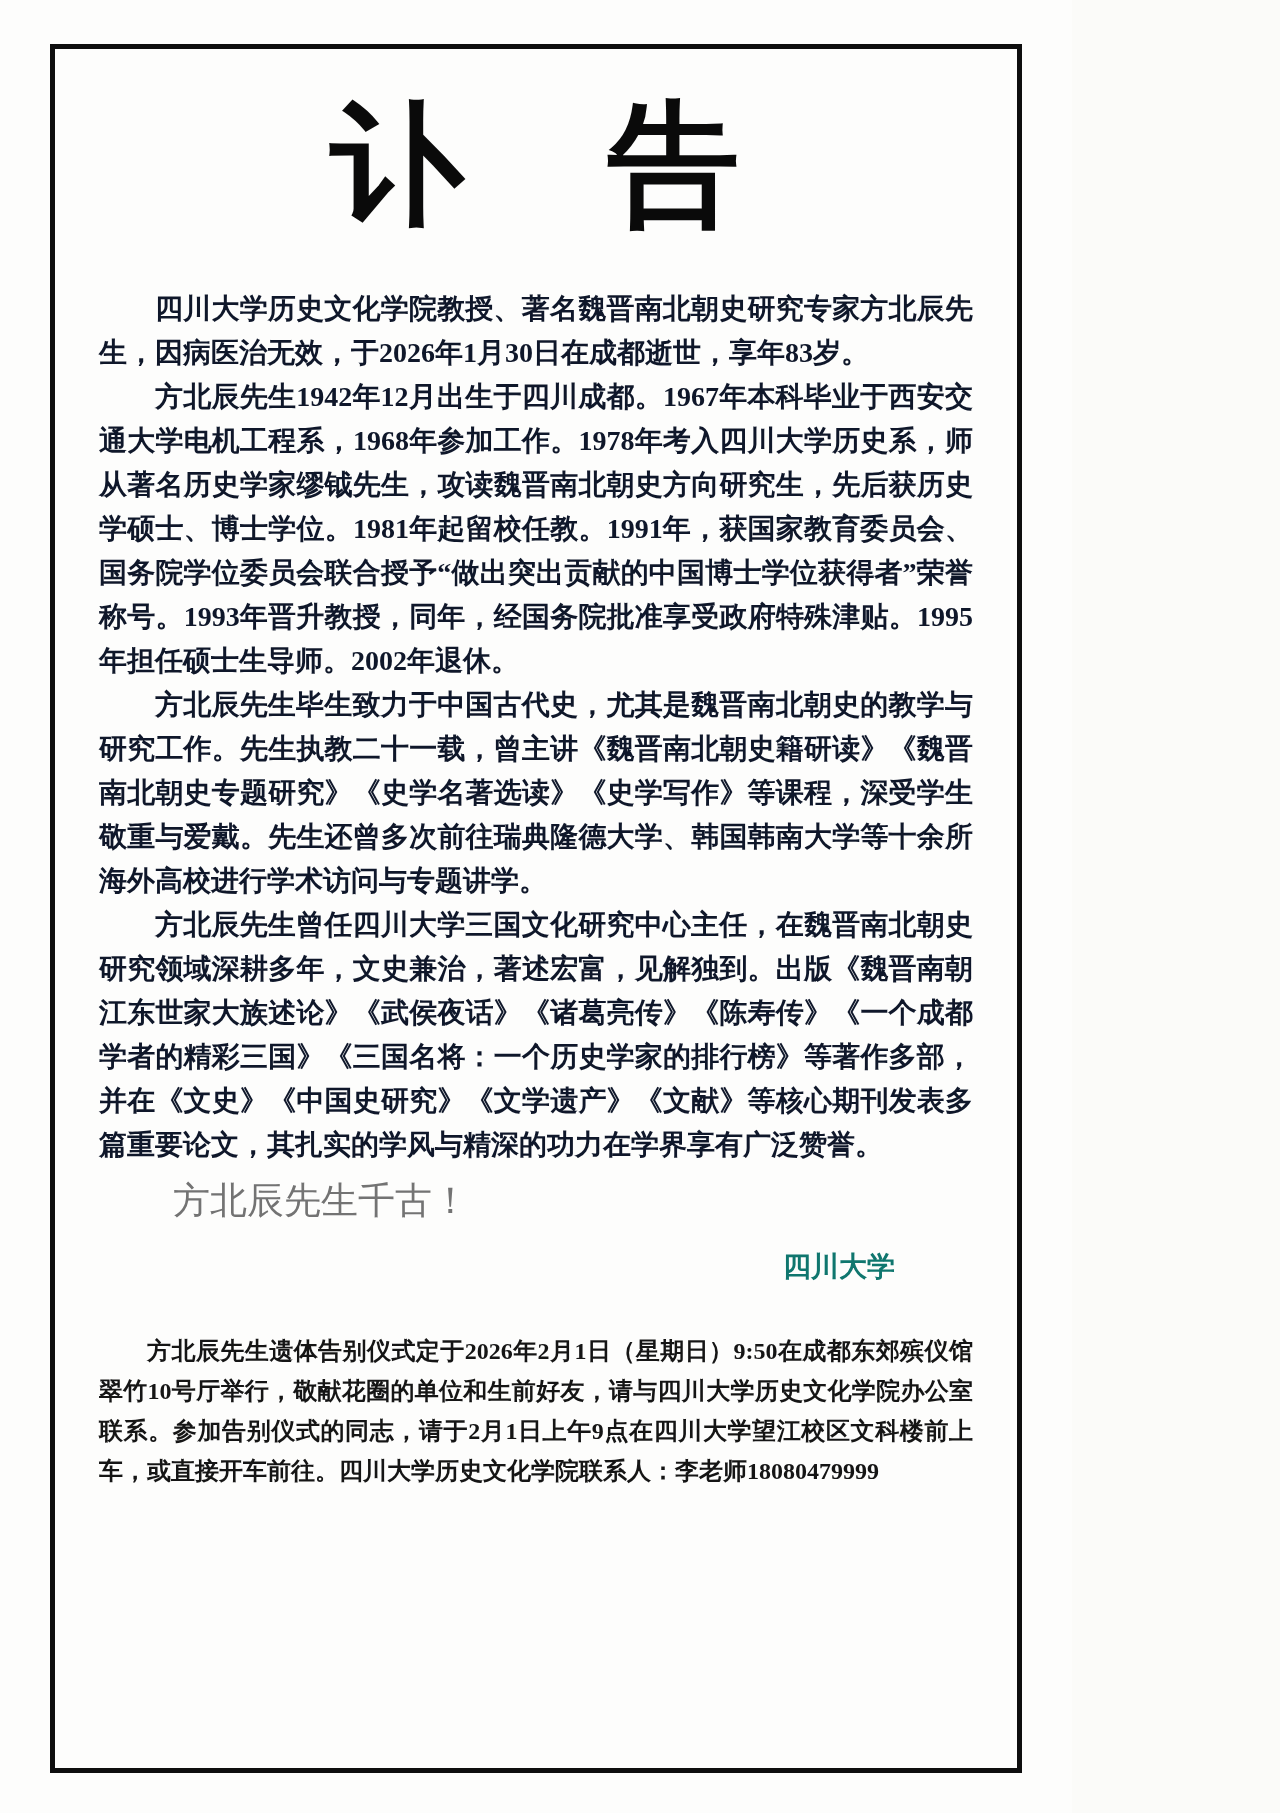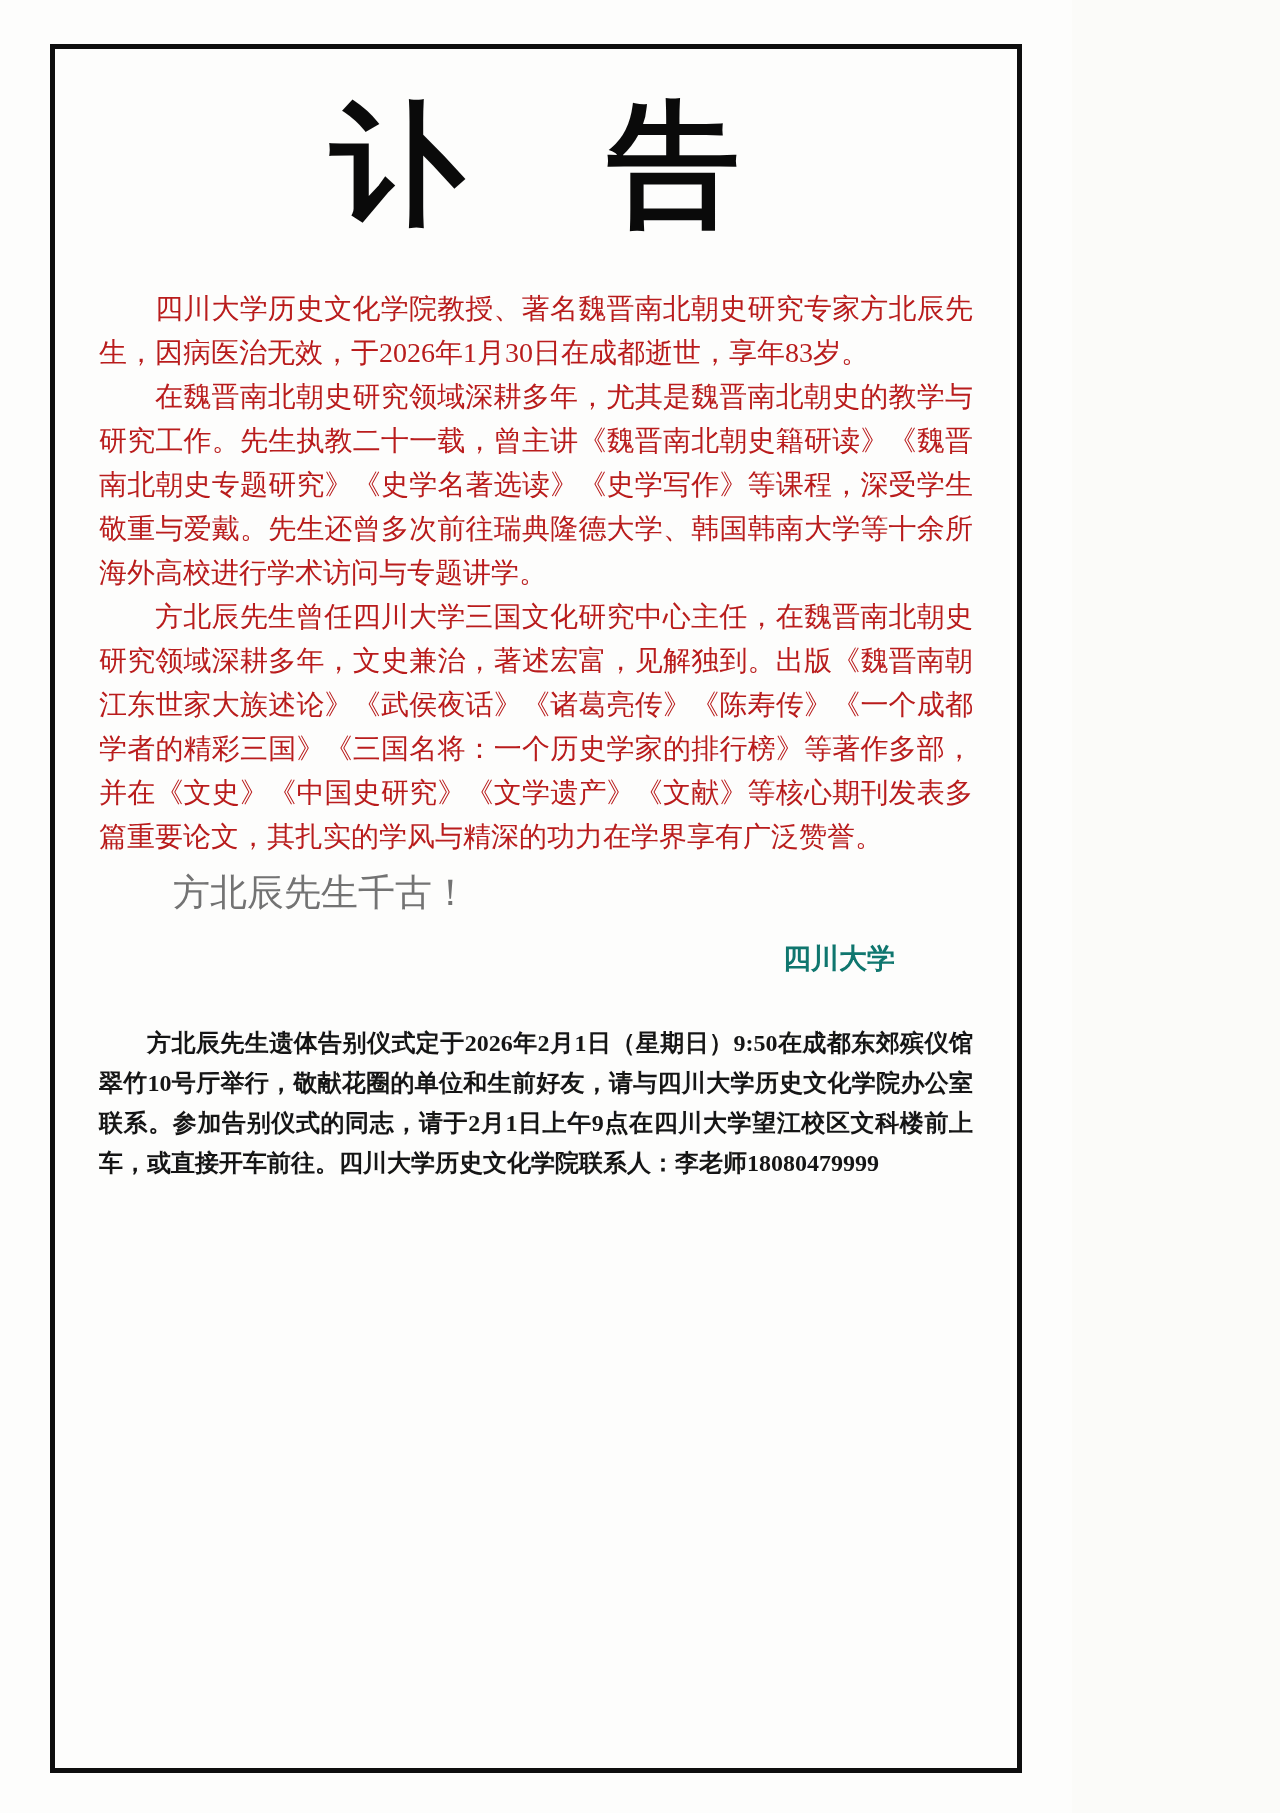--- a/index.html
+++ b/index.html
@@ -38,24 +38,24 @@
     line-height: 1.35;
     letter-spacing: 2px;
     word-spacing: 95px;
     color: #0a0a0a;
     margin: 10px 0 34px 0;
   }
 
   .body-text p {
     font-size: 28px;
     line-height: 44px;
-    font-weight: 400;
+    font-weight: 700;
     text-indent: 2em;
     text-align: justify;
-    color: #b91c1c;
+    color: #0f172a;
   }
 
   .memorial-line {
     font-family: "DejaVu Sans", "Liberation Sans", sans-serif;
     font-size: 37px;
     line-height: 52px;
     font-weight: 400;
     text-indent: 2em;
     margin-top: 8px;
     color: #737373;
@@ -84,21 +84,22 @@
 </head>
 <body>
 
 <div class="sheet">
   <div class="frame">
 
     <h1 class="doc-title">讣 告</h1>
 
     <div class="body-text">
       <p>四川大学历史文化学院教授、著名魏晋南北朝史研究专家方北辰先生，因病医治无效，于2026年1月30日在成都逝世，享年83岁。</p>
-      <p>在魏晋南北朝史研究领域深耕多年，尤其是魏晋南北朝史的教学与研究工作。先生执教二十一载，曾主讲《魏晋南北朝史籍研读》《魏晋南北朝史专题研究》《史学名著选读》《史学写作》等课程，深受学生敬重与爱戴。先生还曾多次前往瑞典隆德大学、韩国韩南大学等十余所海外高校进行学术访问与专题讲学。</p>
+      <p>方北辰先生1942年12月出生于四川成都。1967年本科毕业于西安交通大学电机工程系，1968年参加工作。1978年考入四川大学历史系，师从著名历史学家缪钺先生，攻读魏晋南北朝史方向研究生，先后获历史学硕士、博士学位。1981年起留校任教。1991年，获国家教育委员会、国务院学位委员会联合授予“做出突出贡献的中国博士学位获得者”荣誉称号。1993年晋升教授，同年，经国务院批准享受政府特殊津贴。1995年担任硕士生导师。2002年退休。</p>
+      <p>方北辰先生毕生致力于中国古代史，尤其是魏晋南北朝史的教学与研究工作。先生执教二十一载，曾主讲《魏晋南北朝史籍研读》《魏晋南北朝史专题研究》《史学名著选读》《史学写作》等课程，深受学生敬重与爱戴。先生还曾多次前往瑞典隆德大学、韩国韩南大学等十余所海外高校进行学术访问与专题讲学。</p>
       <p>方北辰先生曾任四川大学三国文化研究中心主任，在魏晋南北朝史研究领域深耕多年，文史兼治，著述宏富，见解独到。出版《魏晋南朝江东世家大族述论》《武侯夜话》《诸葛亮传》《陈寿传》《一个成都学者的精彩三国》《三国名将：一个历史学家的排行榜》等著作多部，并在《文史》《中国史研究》《文学遗产》《文献》等核心期刊发表多篇重要论文，其扎实的学风与精深的功力在学界享有广泛赞誉。</p>
     </div>
 
     <div class="memorial-line">方北辰先生千古！</div>
 
     <div class="signature-block">
       <div>四川大学</div>
     </div>
 
     <p class="funeral-notice">方北辰先生遗体告别仪式定于2026年2月1日（星期日）9:50在成都东郊殡仪馆翠竹10号厅举行，敬献花圈的单位和生前好友，请与四川大学历史文化学院办公室联系。参加告别仪式的同志，请于2月1日上午9点在四川大学望江校区文科楼前上车，或直接开车前往。四川大学历史文化学院联系人：李老师18080479999</p>

